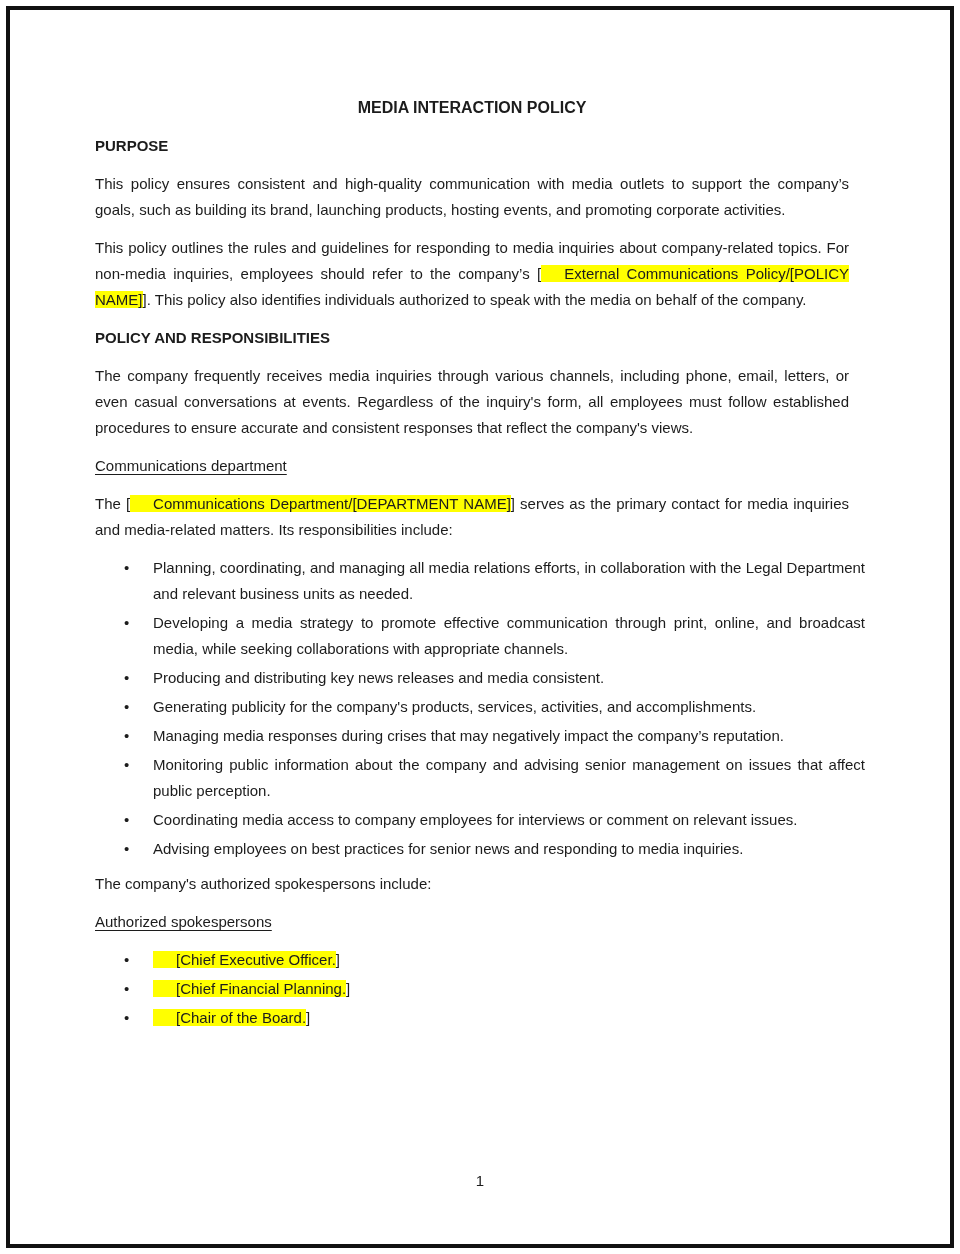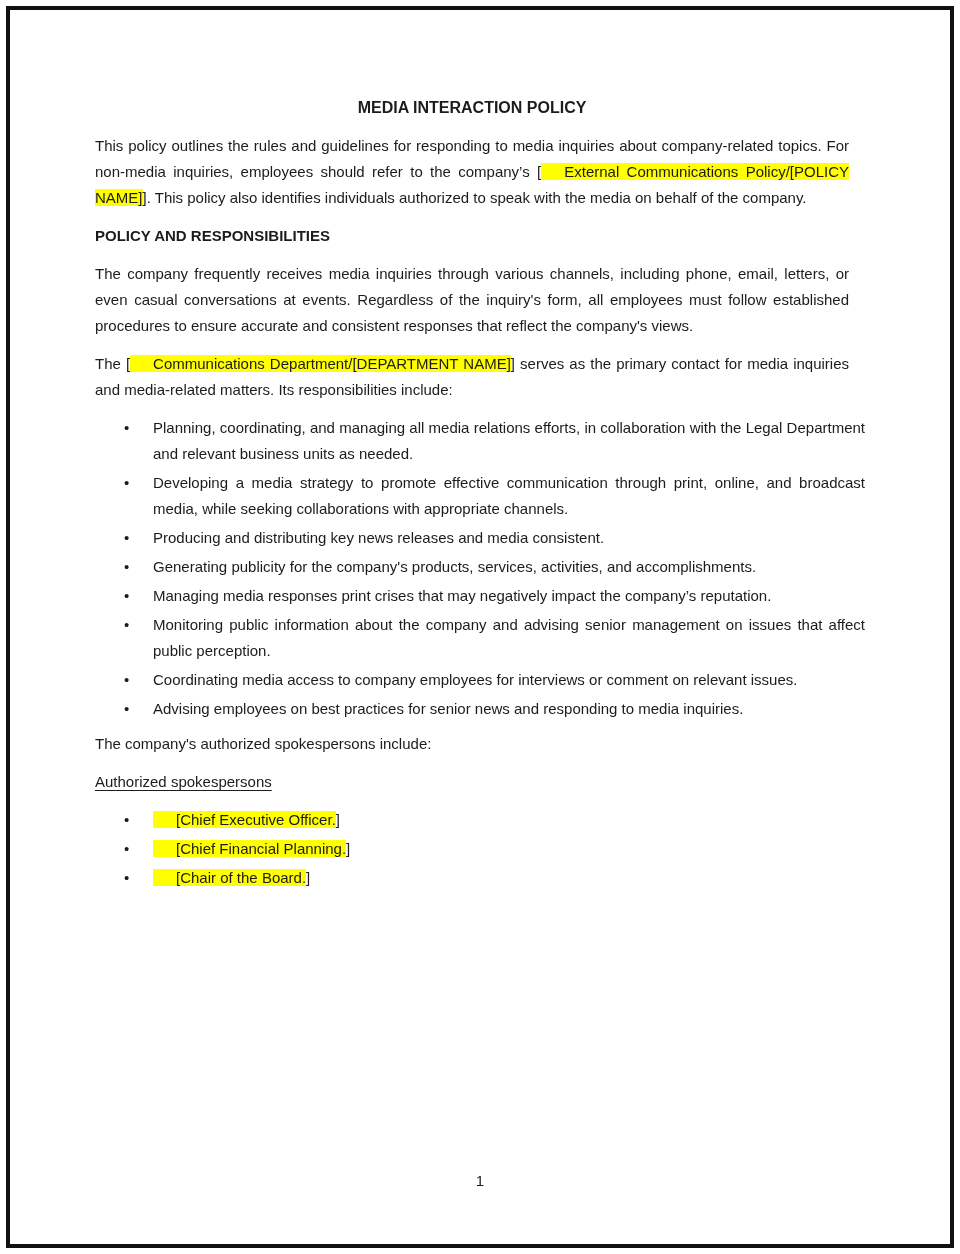--- a/index.html
+++ b/index.html
@@ -76,30 +76,33 @@
     line-height:26px;
   }
 </style>
 </head>
 <body>
 
 <div class="page-border"></div>
 
 <div class="doc" id="doc-flow">
     <div class="block doc-title">MEDIA INTERACTION POLICY</div>
+    <div class="block heading">PURPOSE</div>
+    <div class="block para"><span class="">This policy ensures consistent and high-quality communication with media outlets to support the company’s goals, such as building its brand, launching products, hosting events, and promoting corporate activities.</span></div>
     <div class="block para"><span class="">This policy outlines the rules and guidelines for responding to media inquiries about company-related topics. For non-media inquiries, employees should refer to the company’s [</span><span class="hl">External Communications Policy/[POLICY NAME]</span><span class="">]. This policy also identifies individuals authorized to speak with the media on behalf of the company.</span></div>
     <div class="block heading">POLICY AND RESPONSIBILITIES</div>
     <div class="block para"><span class="">The company frequently receives media inquiries through various channels, including phone, email, letters, or even casual conversations at events. Regardless of the inquiry's form, all employees must follow established procedures to ensure accurate and consistent responses that reflect the company's views.</span></div>
+    <div class="block subheading">Communications department</div>
     <div class="block para"><span class="">The [</span><span class="hl">Communications Department/[DEPARTMENT NAME]</span><span class="">] serves as the primary contact for media inquiries and media-related matters. Its responsibilities include:</span></div>
     <ul class="block bullets">
       <li><span class="bullet">•</span><span class="">Planning, coordinating, and managing all media relations efforts, in collaboration with the Legal Department and relevant business units as needed.</span></li>
       <li><span class="bullet">•</span><span class="">Developing a media strategy to promote effective communication through print, online, and broadcast media, while seeking collaborations with appropriate channels.</span></li>
       <li><span class="bullet">•</span><span class="">Producing and distributing key news releases and media consistent.</span></li>
       <li><span class="bullet">•</span><span class="">Generating publicity for the company's products, services, activities, and accomplishments.</span></li>
-      <li><span class="bullet">•</span><span class="">Managing media responses print crises that may negatively impact the company’s reputation.</span></li>
+      <li><span class="bullet">•</span><span class="">Managing media responses during crises that may negatively impact the company’s reputation.</span></li>
       <li><span class="bullet">•</span><span class="">Monitoring public information about the company and advising senior management on issues that affect public perception.</span></li>
       <li><span class="bullet">•</span><span class="">Coordinating media access to company employees for interviews or comment on relevant issues.</span></li>
       <li><span class="bullet">•</span><span class="">Advising employees on best practices for senior news and responding to media inquiries.</span></li>
     </ul>
     <div class="block para"><span class="">The company's authorized spokespersons include:</span></div>
     <div class="block subheading">Authorized spokespersons</div>
     <ul class="block bullets">
       <li><span class="bullet">•</span><span class="hl">[Chief Executive Officer.</span><span class="">]</span></li>
       <li><span class="bullet">•</span><span class="hl">[Chief Financial Planning.</span><span class="">]</span></li>
       <li><span class="bullet">•</span><span class="hl">[Chair of the Board.</span><span class="">]</span></li>

